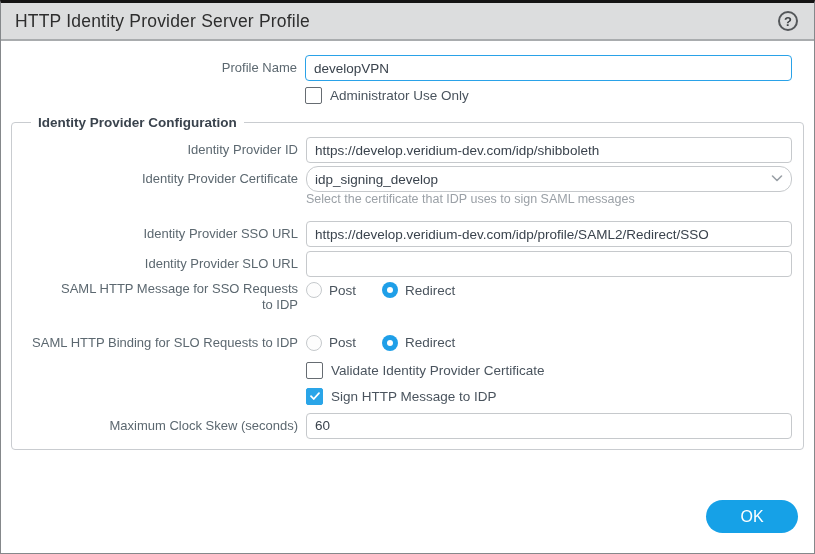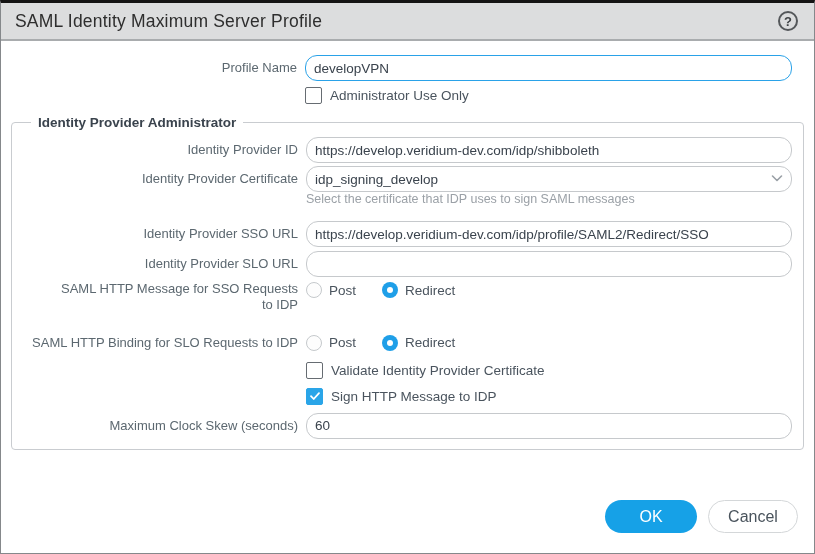--- a/index.html
+++ b/index.html
@@ -43,21 +43,21 @@
     margin-bottom: 6px;
   }
   .label {
     flex: none; width: 296px;
     text-align: right;
     color: #5c6870; font-size: 13px; line-height: 1.25;
   }
   .control { flex: 1; margin-left: 8px; display: flex; align-items: center; }
   input.text {
     width: 100%; height: 26px;
-    border: 1px solid #c6c9cc; border-radius: 12px;
+    border: 1px solid #c6c9cc; border-radius: 4px;
     padding: 0 8px;
     font-family: "Liberation Sans", sans-serif;
     font-size: 13.5px; color: #3a434d;
     outline: none; background: #fff;
   }
   input.text.focused { border: 1px solid #2aa2e8; }
   
   fieldset.group {
     margin: 11px 10px 0 10px;
     border: 1px solid #c9ccd0; border-radius: 4px;
@@ -143,21 +143,21 @@
     width: 90px;
     background: #fff; color: #49535c; border: 1px solid #d4d7d9;
   }
 </style>
 </head>
 <body>
 
 <div class="dialog">
 
   <div class="titlebar">
-    <span class="title">SAML Identity Maximum Server Profile</span>
+    <span class="title">HTTP Identity Provider Server Profile</span>
     <button class="help-btn">?</button>
   </div>
 
   <div class="body">
 
     <div class="row row-profile">
       <div class="label">Profile Name</div>
       <div class="control">
         <input class="text focused" type="text" value="developVPN" style="">
       </div>
@@ -167,21 +167,21 @@
       <div class="label"></div>
       <div class="control">
         <div class="cb-row">
           <span class="checkbox"></span>
           <span class="cb-label">Administrator Use Only</span>
         </div>
       </div>
     </div>
 
     <fieldset class="group">
-      <legend>Identity Provider Administrator</legend>
+      <legend>Identity Provider Configuration</legend>
 
       <div class="row row-idp-id">
         <div class="label">Identity Provider ID</div>
         <div class="control">
           <input class="text" type="text" value="https://develop.veridium-dev.com/idp/shibboleth" style="">
         </div>
       </div>
 
       <div class="row row-cert">
         <div class="label">Identity Provider Certificate</div>
@@ -272,16 +272,15 @@
         <div class="control">
           <input class="text" type="text" value="60" style="">
         </div>
       </div>
 
     </fieldset>
   </div>
 
   <div class="footer">
     <button class="btn btn-primary">OK</button>
-    <button class="btn btn-secondary">Cancel</button>
   </div>
 
 </div>
 
 </body></html>

